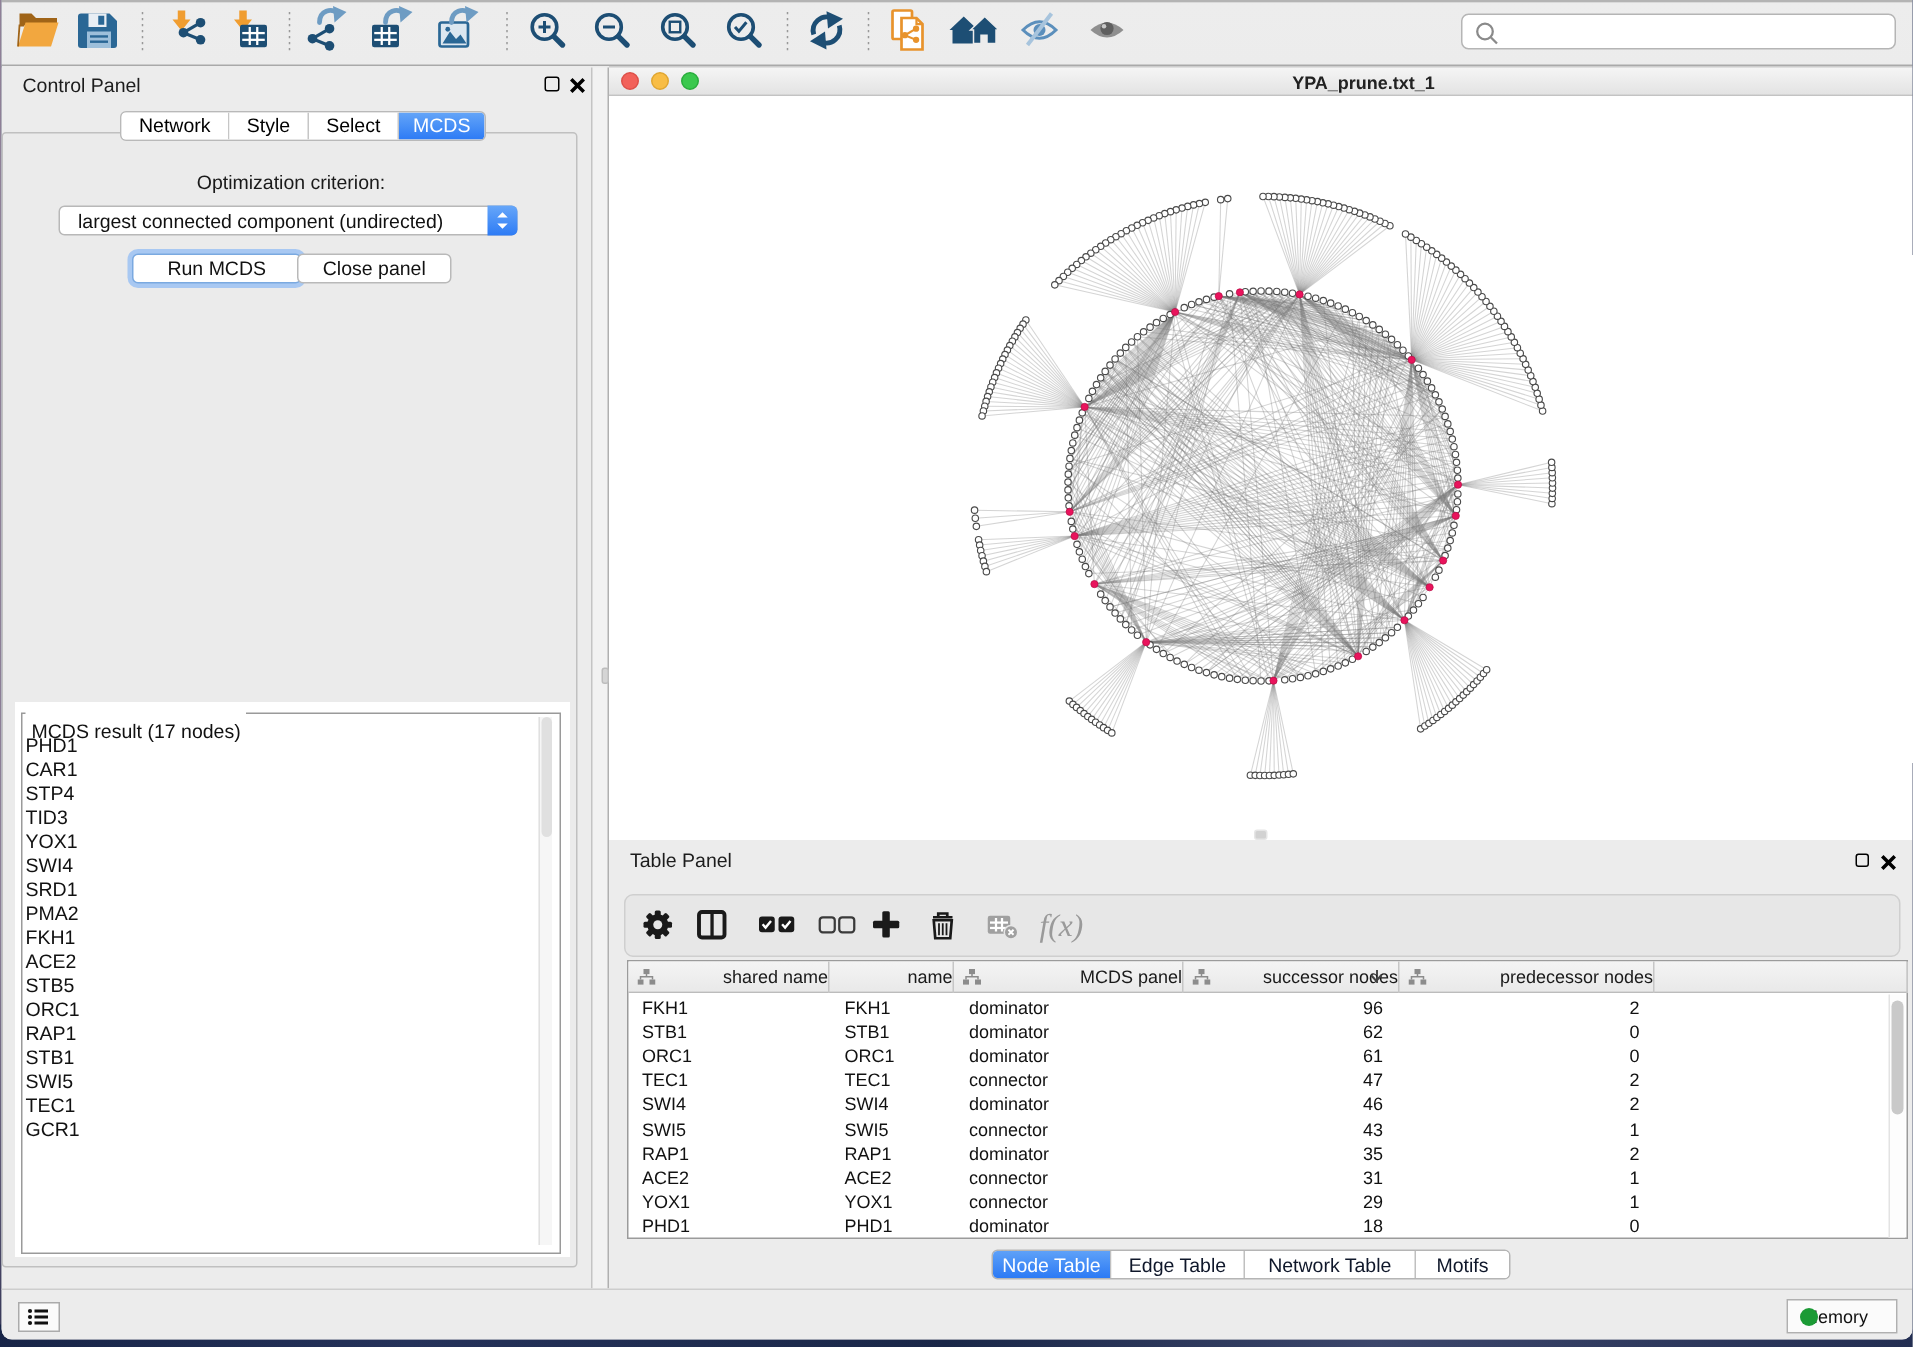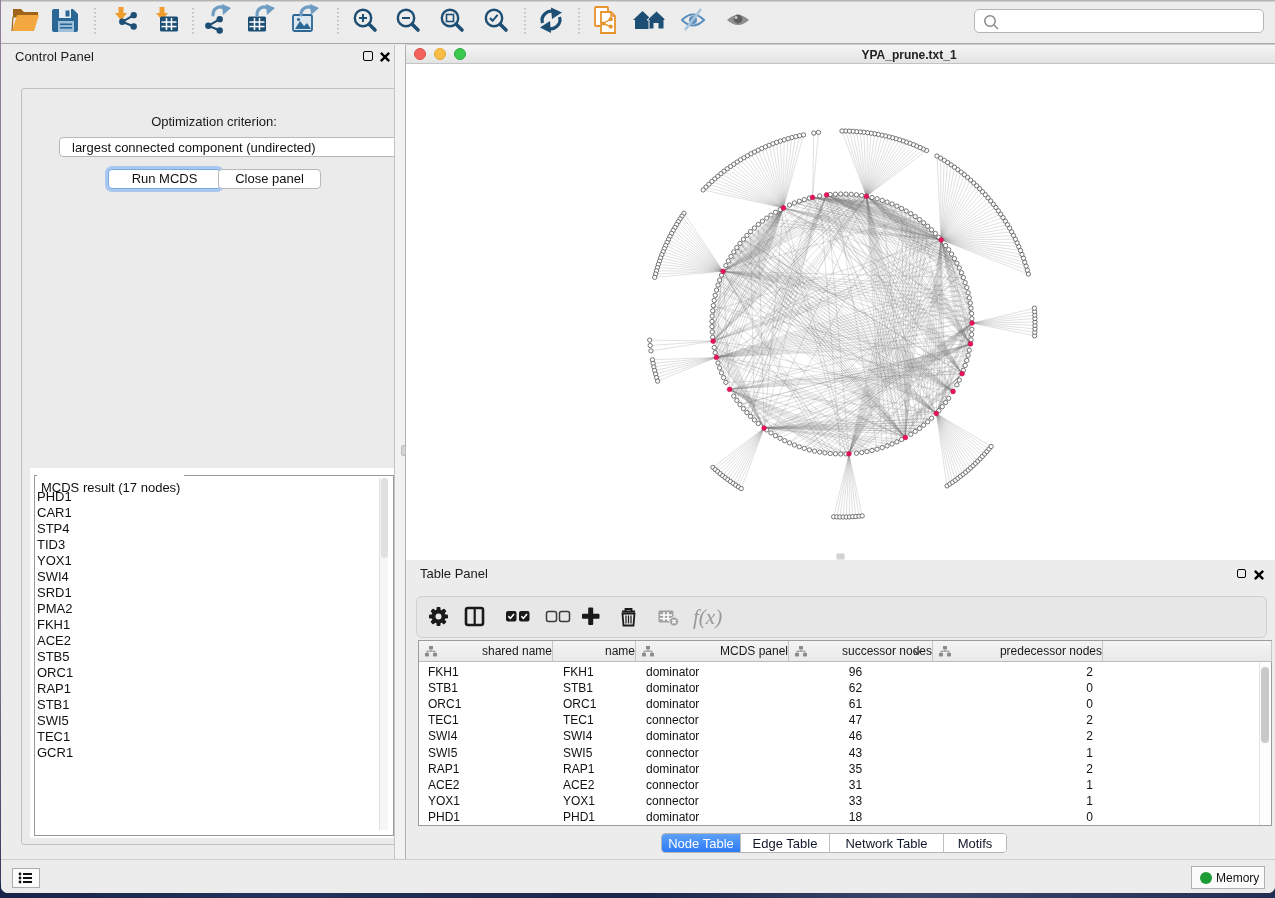--- a/index.html
+++ b/index.html
@@ -16,31 +16,31 @@
   background:linear-gradient(#b4b4b4 0,#b4b4b4 1px,#ededed 2px,#ececec 100%);
   border-bottom:1px solid #a9a9a9; }
 #searchbox { position:absolute; left:973px; top:9px; width:290px; height:24px;
   background:#fff; border:1px solid #b5b5b5; border-radius:5px; }
 
 
 #cpanel { position:absolute; left:0; top:45px; width:393px; height:814px; background:#ececec; }
 #cp-title { position:absolute; left:14px; top:4px; font-size:13px; color:#1c1c1c; }
 #cp-float { position:absolute; left:362px; top:6px; width:10px; height:10px;
   border:1.8px solid #000; border-radius:2px; }
-#cp-pane { position:absolute; left:20px; top:43px; width:384px; height:757px;
+#cp-pane { position:absolute; left:0; top:43px; width:384px; height:757px;
   border:1px solid #c0c0c0; border-radius:3px; background:#ebebeb; }
 #tabbar { position:absolute; left:79px; top:29px; height:20px; display:flex;
   border:1px solid #b9b9b9; border-radius:4px; overflow:hidden; background:#fff; z-index:5; }
 .tab { font-size:13px; color:#000; line-height:18px; text-align:center;
   border-right:1px solid #c6c6c6; background:#fff; padding:0; }
 .tab:last-child { border-right:none; }
 .tab.sel { background:linear-gradient(#64a5f8,#2d7bf5); color:#fff; }
 #optlabel { position:absolute; left:0; top:25px; width:384px; text-align:center;
   font-size:13px; color:#1a1a1a; }
-#dropdown { position:absolute; left:37px; top:48px; width:355px; height:20px;
+#dropdown { position:absolute; left:37px; top:48px; width:306px; height:20px;
   background:#fff; border:1px solid #b8b8b8; border-radius:4px; font-size:13px;
   color:#111; line-height:19px; text-align:left; padding-left:12px; }
 #dd-cap { position:absolute; right:-1px; top:-1px; width:20px; height:20px;
   background:linear-gradient(#67a7f9,#2d7bf5); border-radius:0 4px 4px 0; }
 .btn { position:absolute; top:80px; height:20px; background:#fff;
   border:1px solid #b9b9b9; border-radius:4px; font-size:13px; color:#111;
   text-align:center; line-height:18px; }
 #btn-run { left:86px; width:113px; box-shadow:0 0 0 3px #a8c8f2; border-color:#7aa9e0; }
 #btn-close { left:196px; width:103px; }
 #groupwrap { position:absolute; left:8px; top:379px; width:370px; height:370px; background:#fff; }
@@ -84,40 +84,40 @@
   background:#fff; border:1px solid #9b9b9b; }
 #thead { position:absolute; left:0; top:0; width:100%; height:21px;
   background:linear-gradient(#f4f4f4,#e9e9e9); border-bottom:1px solid #bcbcbc;
   font-size:12px; color:#1a1a1a; }
 .hc { position:absolute; top:0; height:21px; border-right:1px solid #c6c6c6;
   text-align:right; line-height:21px; }
 .trow { position:absolute; font-size:12px; color:#111; height:16px; line-height:16px; width:100%; }
 .c1 { position:absolute; left:9px; }
 .c2 { position:absolute; left:144px; }
 .c3 { position:absolute; left:227px; }
-.c4 { position:absolute; left:370px; width:133px; text-align:center; }
+.c4 { position:absolute; left:370px; width:133px; text-align:right; }
 .c5 { position:absolute; left:514px; width:160px; text-align:right; }
 #tscroll { position:absolute; right:1px; top:22px; width:11px; height:162px; background:#fdfdfd; border-left:1px solid #e3e3e3;}
 #tthumb { position:absolute; left:1px; top:4px; width:8px; height:76px;
   background:#c9c9c9; border-radius:4px; }
 #bottomtabs { position:absolute; left:255px; top:273px; height:20px; display:flex;
   border:1px solid #b5b5b5; border-radius:4px; overflow:hidden; background:#fff; }
 .btab { font-size:13px; color:#0f172a; line-height:19px; text-align:center;
   border-right:1px solid #c0c0c0; background:#fff; }
 .btab:last-child { border-right:none; }
 .btab.sel { background:linear-gradient(#5ea1f8,#2c7af5); color:#fff; }
 
 
 #statusbar { position:absolute; left:0; top:859px; width:100%; height:34px;
   background:#ececec; border-top:1px solid #cdcdcd; }
 #listbtn { position:absolute; left:11px; top:8px; width:28px; height:20px;
   background:#fbfbfb; border:1px solid #ababab; }
 #membtn { position:absolute; left:1190px; top:6px; width:74px; height:23px;
   background:#fbfbfb; border:1px solid #b0b0b0; font-size:13px; color:#111;
-  line-height:22px; text-align:left; padding-left:24px; font-size:12px; }
+  line-height:22px; text-align:left; padding-left:10px; font-size:12px; }
 #memdot { position:absolute; left:8px; top:5px; width:12px; height:12px;
   border-radius:50%; background:#1b9a35; }
 </style>
 </head>
 <body>
 <div id="desktop"></div>
 <div id="leftsliver"></div>
 <div id="win">
   <div id="toolbar">
       <svg width="1275" height="44" viewBox="0 0 1275 44" style="position:absolute;left:0;top:0">
@@ -239,20 +239,26 @@
       <div class="btn" id="btn-close">Close panel</div>
       <div id="groupwrap">
         <div id="groupbox">
           <div id="grouplabel">MCDS result (17 nodes)</div>
           <div id="mcdslist">PHD1<br>CAR1<br>STP4<br>TID3<br>YOX1<br>SWI4<br>SRD1<br>PMA2<br>FKH1<br>ACE2<br>STB5<br>ORC1<br>RAP1<br>STB1<br>SWI5<br>TEC1<br>GCR1</div>
           <div id="listscroll">
               <div id="listthumb"></div>
             </div>
         </div>
       </div>
+    </div>
+    <div id="tabbar">
+      <div class="tab" style="width:72px">Network</div>
+      <div class="tab" style="width:53px">Style</div>
+      <div class="tab" style="width:60px">Select</div>
+      <div class="tab sel" style="width:57px">MCDS</div>
     </div>
   </div>
 
   <div id="vsplit">
       <div id="vhandle"></div>
     </div>
 
   <div id="netpanel">
     <div id="nettitle">
       <div class="light" style="left:8px;background:#f2615a;border:0.5px solid #dd5049;"></div>
@@ -1384,21 +1390,21 @@
           <span class="c1">ACE2</span>
           <span class="c2">ACE2</span>
           <span class="c3">connector</span>
           <span class="c4">31</span>
           <span class="c5">1</span>
         </div>
         <div class="trow" style="top:152.1px">
           <span class="c1">YOX1</span>
           <span class="c2">YOX1</span>
           <span class="c3">connector</span>
-          <span class="c4">33</span>
+          <span class="c4">29</span>
           <span class="c5">1</span>
         </div>
         <div class="trow" style="top:168.3px">
           <span class="c1">PHD1</span>
           <span class="c2">PHD1</span>
           <span class="c3">dominator</span>
           <span class="c4">18</span>
           <span class="c5">0</span>
         </div>
       <div id="tscroll">

